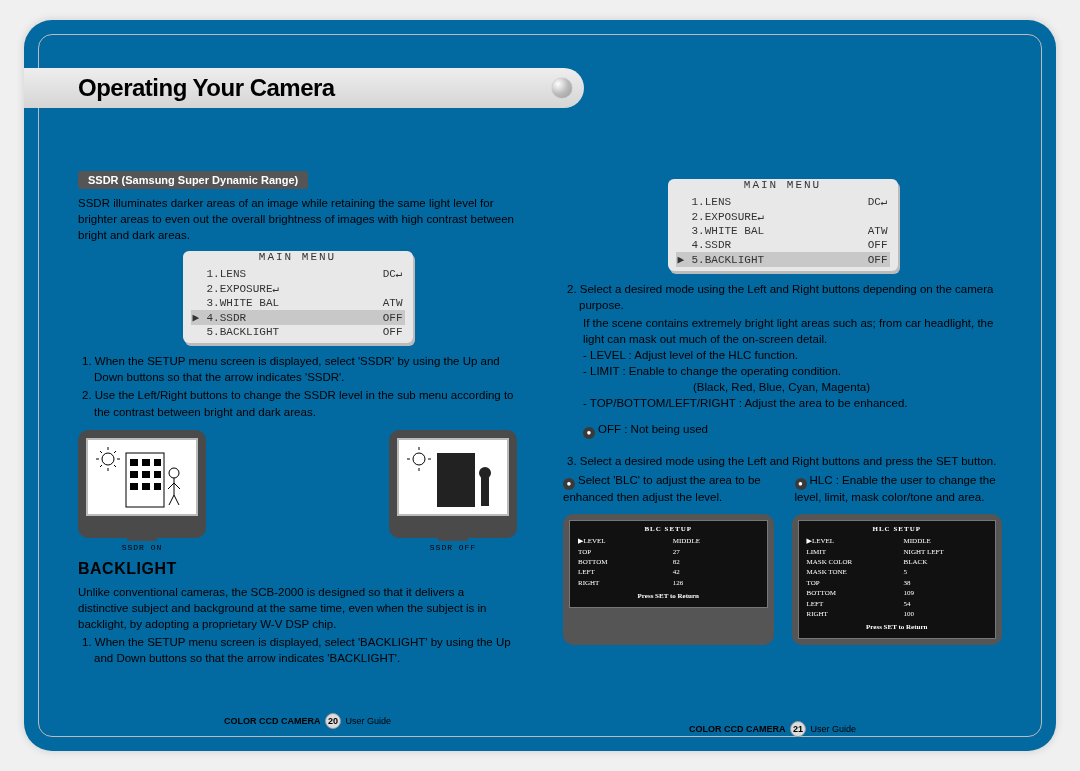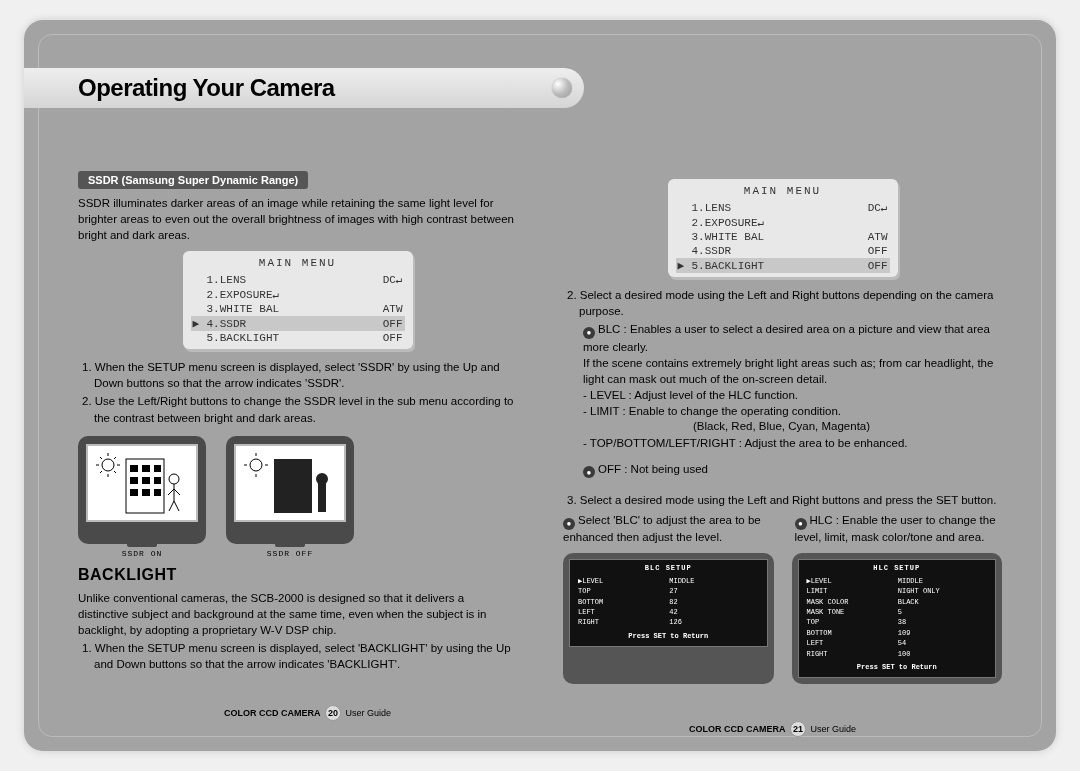--- a/index.html
+++ b/index.html
@@ -6,22 +6,22 @@
   body {
     width: 1080px; height: 771px;
     background: #f0f0f0;
     font-family: Arial, Helvetica, sans-serif;
     color: #000;
     font-size: 11px;
     position: relative;
   }
   .page-bg {
     position: absolute; left: 24px; top: 20px; right: 24px; bottom: 20px;
-    background: #a3a3a3;
-    border-radius: 19px;
+    background: #0369a1;
+    border-radius: 28px;
     box-shadow: 0 0 8px rgba(0,0,0,.15);
     overflow: hidden;
   }
   .inner-frame {
     position: absolute; inset: 14px;
     border: 1px solid #bbb;
     border-radius: 14px;
   }
   .chapter-header {
     position: absolute; left: 0; top: 48px;
@@ -54,57 +54,57 @@
     padding: 3px 10px; border-radius: 3px;
     margin-bottom: 6px;
   }
   .para { font-size: 11.5px; line-height: 1.4; }
   .num-list li { list-style: none; font-size: 11.5px; line-height: 1.4; margin-bottom: 2px; text-indent: -12px; padding-left: 16px; }
   .osd {
     width: 230px; margin: 8px auto 10px;
     background: #e8e8e8;
     border-radius: 6px;
     box-shadow: 2px 3px 0 #bbb;
-    padding: 6px 8px 4px;
+    padding: 0 8px 4px;
     font-family: "Courier New", monospace;
     font-size: 11px; color: #333;
   }
   .osd-title { text-align: center; font-size: 11px; letter-spacing: 2px; margin-bottom: 3px; }
   .osd table { width: 100%; border-collapse: collapse; }
   .osd td { padding: 1px 2px; }
   .osd tr.selected td { background: #c8c8c8; }
   .osd td.ptr { width: 14px; }
   .section-title { font-size: 16px; font-weight: bold; letter-spacing: 0.5px; margin: 8px 0 6px; }
   .bullet-disc {
     display: inline-flex; align-items:center; justify-content:center;
     width: 12px; height: 12px; border-radius: 50%;
     background: #3a3a3a; color:#fff; font-size: 8px; font-weight:bold;
     vertical-align: -2px; margin-right: 3px;
   }
   .sub-indent { padding-left: 20px; font-size: 11.5px; line-height: 1.4; }
   .sub-indent2 { padding-left: 40px; font-size: 11.5px; line-height: 1.35; }
-  .two-small { display:flex; gap:20px; justify-content:flex-start; margin: 10px 0; }
+  .two-small { display:flex; gap:20px; justify-content:space-between; margin: 10px 0; }
   .tv-like {
     width: 128px; height: 108px;
     background: #4a4a4a;
     border-radius: 10px;
     position: relative;
   }
   .tv-screen {
     position:absolute; left:8px; right:8px; top:8px; bottom:22px;
     border: 2px solid #bbb; background:#fff;
     display:flex; align-items:center; justify-content:center;
   }
   .tv-caption { position:absolute; bottom:-14px; left:0; right:0; text-align:center; font-size:8px; font-family:"Courier New",monospace; letter-spacing:1px;}
   .tv-base { position:absolute; left:50%; transform:translateX(-50%); bottom:-3px; width:30px; height:6px; background:#4a4a4a; border-radius:2px; }
   .footer { position:absolute; bottom:14px; font-size:9px; }
   .footer span.pg { display:inline-flex; width:16px; height:16px; border-radius:50%; background:#ddd; border:1px solid #999; align-items:center; justify-content:center; font-weight:bold; font-size:9px; margin:0 2px;}
   .mini-osd {
     flex:1; background:#555; border-radius:10px; padding:6px; color:#fff;
-    font-family:Liberation Mono, monospace;
+    font-family:Liberation Serif, serif;
   }
   .mini-osd-inner { background:#111; border:1px solid #777; padding:4px 6px 6px; font-size:7px; line-height:1.2; }
   .mini-osd-title { text-align:center; letter-spacing:1px; margin-bottom:2px; font-weight:bold; }
   .mini-osd table { width:100%; }
   .mini-osd td.r { }
   .mini-osd-ret { text-align:center; margin-top:3px; font-weight:bold; }
   .two-cols-inline { display:flex; gap:24px; margin-top:4px; }
   .two-cols-inline > div { flex:1 1 50%; font-size:11.5px; line-height:1.35; }
   .mini-pair { display:flex; gap:18px; margin-top:8px;}
 </style>
@@ -267,21 +267,20 @@
                 <td style="text-align:right">OFF</td>
               </tr>
         </tbody>
           </table>
       </div>
 
       <ul class="num-list">
         <li>2. Select a desired mode using the Left and Right buttons depending on the camera purpose.</li>
       </ul>
 
-      <p class="sub-indent"><span class="bullet-disc">●</span><span>BLC : Enables a user to select a desired area on a picture and view that area more clearly.</span></p>
 
       <p class="sub-indent">If the scene contains extremely bright light areas such as; from car headlight, the light can mask out much of the on-screen detail.</p>
       <p class="sub-indent">- LEVEL : Adjust level of the HLC function.</p>
       <p class="sub-indent">- LIMIT : Enable to change the operating condition.</p>
       <p class="sub-indent2" style="padding-left:130px">(Black, Red, Blue, Cyan, Magenta)</p>
       <p class="sub-indent">- TOP/BOTTOM/LEFT/RIGHT : Adjust the area to be enhanced.</p>
 
       <p class="sub-indent" style="margin-top:10px"><span class="bullet-disc">●</span><span>OFF : Not being used</span></p>
 
       <ul class="num-list" style="margin-top:14px">
@@ -328,21 +327,21 @@
           <div class="mini-osd-inner">
             <div class="mini-osd-title">HLC SETUP</div>
             <table>
               <tbody>
                   <tr>
                     <td>▶LEVEL</td>
                     <td class="r">MIDDLE</td>
                   </tr>
               <tr>
                     <td>  LIMIT</td>
-                    <td class="r">NIGHT ONLY</td>
+                    <td class="r">NIGHT LEFT</td>
                   </tr>
               <tr>
                     <td>  MASK COLOR</td>
                     <td class="r">BLACK</td>
                   </tr>
               <tr>
                     <td>  MASK TONE</td>
                     <td class="r">5</td>
                   </tr>
               <tr>
@@ -365,21 +364,21 @@
               </table>
             <div class="mini-osd-ret">Press SET to Return</div>
           </div>
         </div>
       </div>
 
     </div>
   </div>
 
   <div class="footer" style="position:absolute; left:0; right:0;">
-    <div style="position:absolute; left:200px; bottom:16px;">
+    <div style="position:absolute; left:200px; bottom:8px;">
       <b>COLOR CCD CAMERA</b>
       <span class="pg">20</span>
       <span>User Guide</span>
     </div>
     <div style="position:absolute; right:200px; bottom:0;">
       <b>COLOR CCD CAMERA</b>
       <span class="pg">21</span>
       <span>User Guide</span>
     </div>
   </div>

